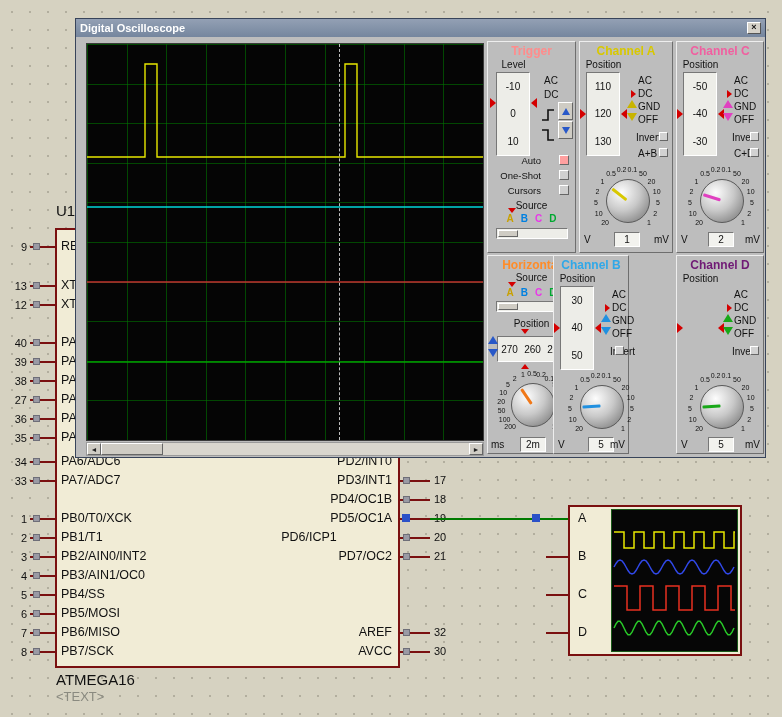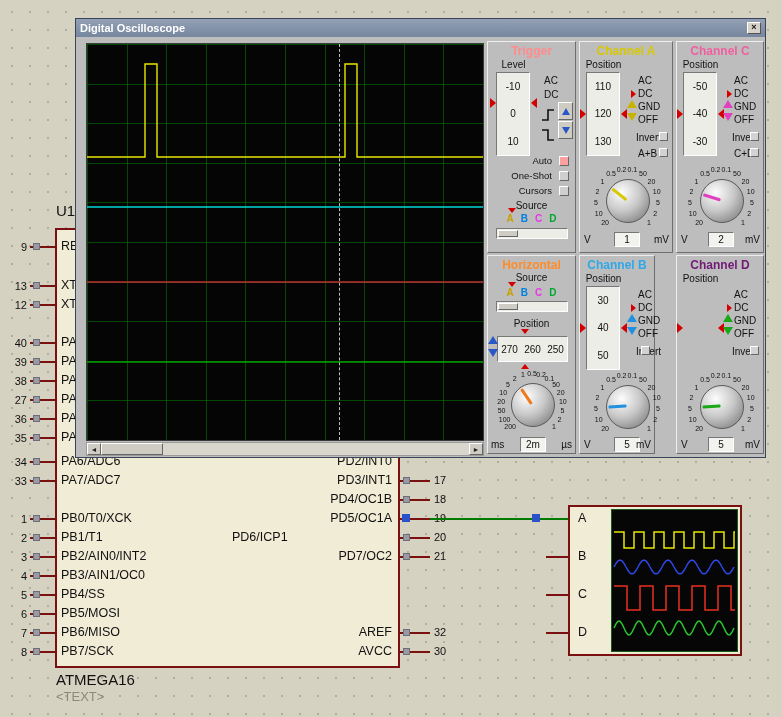--- a/index.html
+++ b/index.html
@@ -42,21 +42,21 @@
   .sb-btn{position:absolute;top:0;width:14px;height:12px;background:#CFCCC4;border:1px solid;
     border-color:#fff #666 #666 #fff;font-size:7px;line-height:11px;text-align:center;color:#222}
   .sb-left{left:0}.sb-right{right:0}
   .sb-thumb{position:absolute;left:14px;top:0;width:62px;height:12px;background:#CFCCC4;border:1px solid;border-color:#fff #666 #666 #fff}
 
   .panel{position:absolute;background:#BDBDBD;border:1px solid;border-color:#EEE #6E6E6E #6E6E6E #EEE}
   #p-trig{left:411px;top:22px;width:89px;height:212px}
   #p-cha{left:503px;top:22px;width:94px;height:212px}
   #p-chc{left:600px;top:22px;width:88px;height:212px}
   #p-hor{left:411px;top:236px;width:89px;height:199px}
-  #p-chb{left:503px;top:236px;width:76px;height:199px}
+  #p-chb{left:477px;top:236px;width:76px;height:199px}
   #p-chd{left:600px;top:236px;width:88px;height:199px}
   .ptitle{position:absolute;left:0;right:0;top:2px;text-align:center;font-size:12px;font-weight:bold}
   .lbl{position:absolute;font-size:10px;color:#111}
   .vslider{position:absolute;width:47px;height:84px}
   .vbox{position:absolute;left:6px;top:0;width:34px;height:84px;background:#EDEDE8;border:1px solid;
     border-color:#777 #FFF #FFF #777;display:flex;flex-direction:column}
   .vbox span{flex:1;display:flex;align-items:center;justify-content:center;font-size:10px;color:#111}
   .marker{position:absolute;width:0;height:0}
   .mark-r{left:0;border-top:5px solid transparent;border-bottom:5px solid transparent;border-left:6px solid #D40000}
   .mark-l{left:41px;border-top:5px solid transparent;border-bottom:5px solid transparent;border-right:6px solid #D40000}
@@ -67,21 +67,21 @@
   .optmark{position:absolute;width:0;height:0;border-top:4px solid transparent;border-bottom:4px solid transparent;border-left:5px solid #D40000}
   .chkbox{position:absolute;width:9px;height:9px;background:#D2D2D2;border:1px solid;border-color:#FFF #666 #666 #FFF}
   .dial{position:absolute;width:88px;height:88px}
   .dial::before{content:'';position:absolute;left:23px;top:23px;width:42px;height:42px;border-radius:50%;
     background:radial-gradient(circle at 35% 30%,#FDFDFD,#C9C9C9 45%,#8F8F8F 80%,#6E6E6E);border:1px solid #5A5A5A}
   .dial-lbl{position:absolute;transform:translate(-50%,-50%);font-size:7px;color:#111;white-space:nowrap}
   .dial-ptr{position:absolute;left:42px;top:26px;width:3px;height:18px;transform-origin:50% 100%;border-radius:1px}
   .unit{position:absolute;font-size:10px;color:#111}
   .vvalue{position:absolute;width:26px;height:15px;background:#F2F2EE;border:1px solid;border-color:#777 #FFF #FFF #777;
     font-size:10px;text-align:center;line-height:13px;color:#111}
-  .mode{position:absolute;right:6px;display:flex;align-items:center;gap:7px;height:11px}
+  .mode{position:absolute;right:6px;display:flex;gap:18px;height:11px}
   .mlbl{font-size:9.5px;color:#111;white-space:nowrap}
   .ind{width:10px;height:10px;background:#CFCFCF;border:1px solid;border-color:#FFF #666 #666 #FFF}
   .ind-on{background:#FFA0A0}
   .srcrow{position:absolute;left:4px;right:4px;display:flex;justify-content:center;gap:7px;font-size:10px;font-weight:bold}
   .srcmark{position:absolute;width:0;height:0;border-left:4px solid transparent;border-right:4px solid transparent;border-top:5px solid #D40000}
   .srcmark-up{border-top:none;border-bottom:5px solid #D40000}
   .hslider{position:absolute;height:11px;background:#EDEDE8;border:1px solid;border-color:#777 #FFF #FFF #777}
   .hthumb{position:absolute;left:1px;top:1px;width:20px;height:7px;background:#CFCCC4;border:1px solid;border-color:#FFF #666 #666 #FFF}
   svg.edgeico{position:absolute;width:16px;height:14px}
   .udbtn{position:absolute;width:15px;height:18px;background:#CFCCC4;border:1px solid;border-color:#FFF #666 #666 #FFF;
@@ -202,21 +202,21 @@
       <div class="pin-square" style="left: 403px; top: 496px;"></div>
       <div class="pin-num" style="left: 434px; top: 492px; width: 30px;">18</div>
       <div class="pin-label" style="left: 250px; top: 492px; width: 142px; text-align: right;">PD4/OC1B</div>
       <div class="pin-stub" style="left: 400px; top: 518px; width: 30px;"></div>
       <div class="pin-square" style="left: 403px; top: 515px;"></div>
       <div class="pin-num" style="left: 434px; top: 511px; width: 30px;">19</div>
       <div class="pin-label" style="left: 250px; top: 511px; width: 142px; text-align: right;">PD5/OC1A</div>
       <div class="pin-stub" style="left: 400px; top: 537px; width: 30px;"></div>
       <div class="pin-square" style="left: 403px; top: 534px;"></div>
       <div class="pin-num" style="left: 434px; top: 530px; width: 30px;">20</div>
-      <div class="pin-label" style="left: 232px; top: 530px; width: 142px; text-align: left;">PD6/ICP1</div>
+      <div class="pin-label" style="left: 238px; top: 530px; width: 142px; text-align: center;">PD6/ICP1</div>
       <div class="pin-stub" style="left: 400px; top: 556px; width: 30px;"></div>
       <div class="pin-square" style="left: 403px; top: 553px;"></div>
       <div class="pin-num" style="left: 434px; top: 549px; width: 30px;">21</div>
       <div class="pin-label" style="left: 250px; top: 549px; width: 142px; text-align: right;">PD7/OC2</div>
       <div class="pin-stub" style="left: 400px; top: 632px; width: 30px;"></div>
       <div class="pin-square" style="left: 403px; top: 629px;"></div>
       <div class="pin-num" style="left: 434px; top: 625px; width: 30px;">32</div>
       <div class="pin-label" style="left: 250px; top: 625px; width: 142px; text-align: right;">AREF</div>
       <div class="pin-stub" style="left: 400px; top: 651px; width: 30px;"></div>
       <div class="pin-square" style="left: 403px; top: 648px;"></div>

